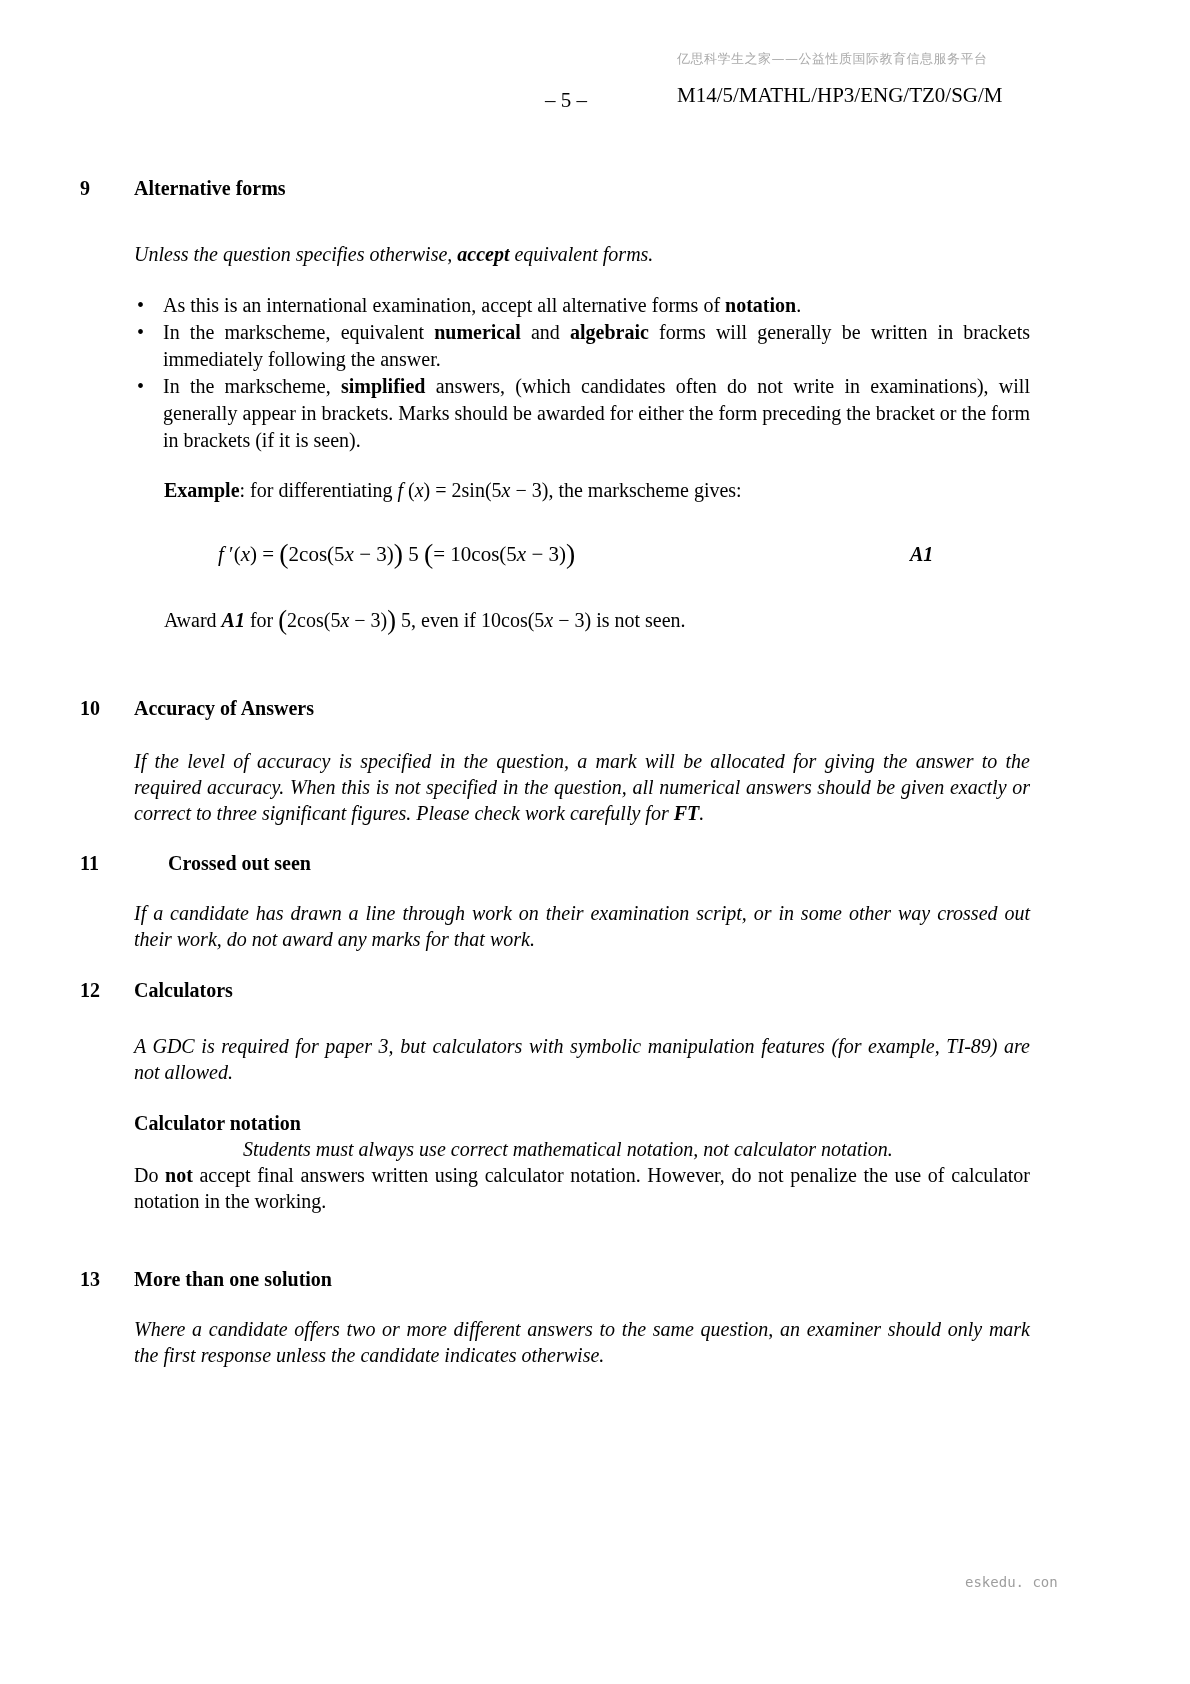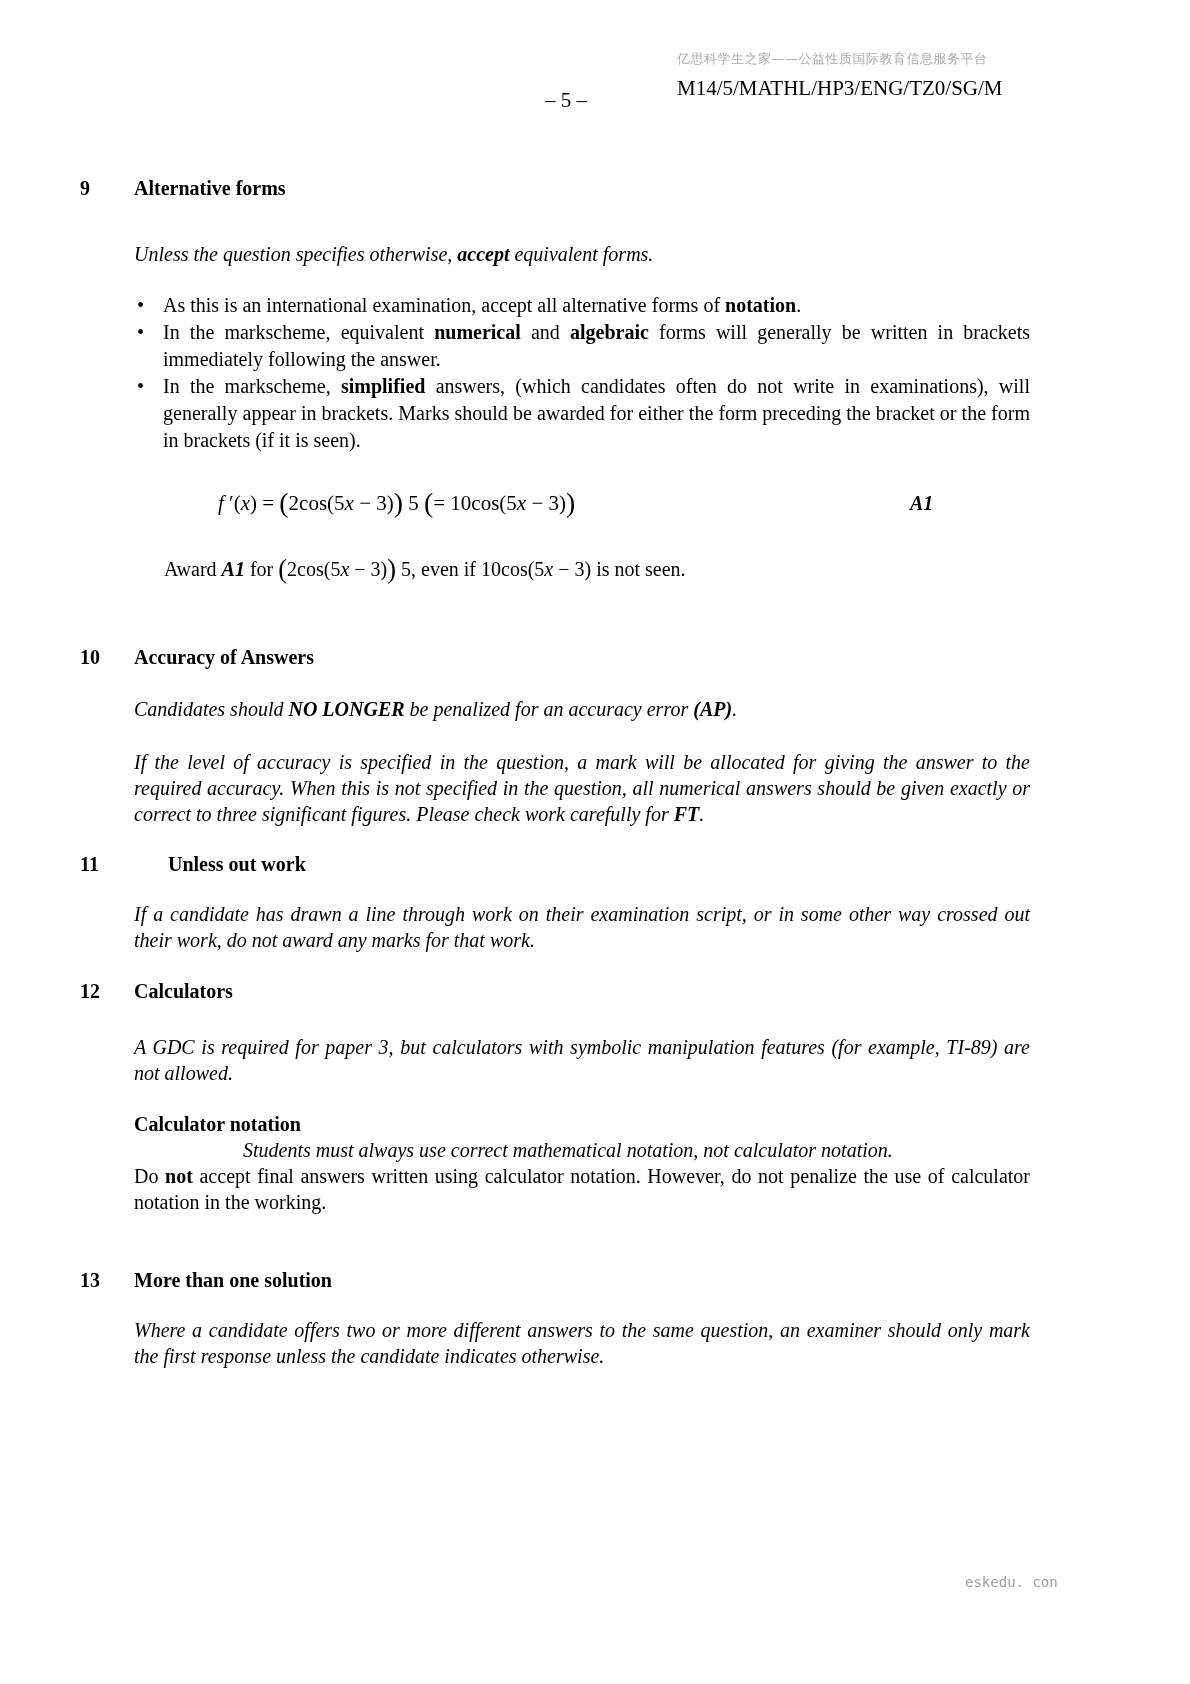--- a/index.html
+++ b/index.html
@@ -26,21 +26,21 @@
     white-space: nowrap;
   }
   .page-num {
     position: absolute;
     top: 88px;
     left: 545px;
     font-size: 21px;
   }
   .doc-code {
     position: absolute;
-    top: 76px;
+    top: 83px;
     left: 677px;
     font-size: 21px;
     white-space: nowrap;
     text-align: center;
   }
   
   main {
     position: absolute;
     top: 175px;
     left: 80px;
@@ -133,40 +133,40 @@
         </div>
         <div class="bullet-row">
           <span class="bullet-marker">•</span>
           <div class="bullet-text justify"><span class="run-r">In the markscheme, equivalent </span><span class="run-b">numerical</span><span class="run-r"> and </span><span class="run-b">algebraic</span><span class="run-r"> forms will generally be written in brackets immediately following the answer.</span></div>
         </div>
         <div class="bullet-row">
           <span class="bullet-marker">•</span>
           <div class="bullet-text justify"><span class="run-r">In the markscheme, </span><span class="run-b">simplified</span><span class="run-r"> answers, (which candidates often do not write in examinations), will generally appear in brackets.  Marks should be awarded for either the form preceding the bracket or the form in brackets (if it is seen).</span></div>
         </div>
       </div>
+      <div class="example-line"><span class="run-b">Example</span><span class="run-r">: for differentiating  </span><span class="run-mi">f</span><span class="run-m"> (</span><span class="run-mi">x</span><span class="run-m">) = 2sin(5</span><span class="run-mi">x</span><span class="run-m"> − 3)</span><span class="run-r">, the markscheme gives:</span></div>
       <div class="formula-row">
         <span class="formula"><span class="run-mi">f</span><span class="run-m"> ′(</span><span class="run-mi">x</span><span class="run-m">) = </span><span class="run-mbig">(</span><span class="run-m">2cos(5</span><span class="run-mi">x</span><span class="run-m"> − 3)</span><span class="run-mbig">)</span><span class="run-m"> 5   </span><span class="run-mbig">(</span><span class="run-m">= 10cos(5</span><span class="run-mi">x</span><span class="run-m"> − 3)</span><span class="run-mbig">)</span></span>
         <span class="marks">A1</span>
       </div>
       <div class="award-line"><span class="run-r">Award </span><span class="run-bi">A1</span><span class="run-r"> for </span><span class="run-mbig">(</span><span class="run-m">2cos(5</span><span class="run-mi">x</span><span class="run-m"> − 3)</span><span class="run-mbig">)</span><span class="run-m"> 5</span><span class="run-r">, even if </span><span class="run-m">10cos(5</span><span class="run-mi">x</span><span class="run-m"> − 3)</span><span class="run-r"> is not seen.</span></div>
     </section>
 
     <section class="sec-10">
       <div class="sec-head">
         <span class="sec-num">10</span>
         <span class="sec-title">Accuracy of Answers</span>
       </div>
-      <p class="p1"><span class="run-i">Candidates should </span><span class="run-bi">NO LONGER</span><span class="run-i"> be penalized for an accuracy error </span><span class="run-bi">(AP)</span><span class="run-i">.</span></p>
       <p class="p2 justify"><span class="run-i">If the level of accuracy is specified in the question, a mark will be allocated for giving the answer to the required accuracy.  When this is not specified in the question, all numerical answers should be given exactly or correct to three significant figures.  Please check work carefully for </span><span class="run-bi">FT</span><span class="run-i">.</span></p>
     </section>
 
     <section class="sec-11">
       <div class="sec-head">
         <span class="sec-num">11</span>
-        <span class="sec-title">Unless out work</span>
+        <span class="sec-title">Crossed out seen</span>
       </div>
       <p class="p1 justify"><span class="run-i">If a candidate has drawn a line through work on their examination script, or in some other way crossed out their work, do not award any marks for that work.</span></p>
     </section>
 
     <section class="sec-12">
       <div class="sec-head">
         <span class="sec-num">12</span>
         <span class="sec-title">Calculators</span>
       </div>
       <p class="p1 justify"><span class="run-i">A GDC is required for paper 3, but calculators with symbolic manipulation features (for example, TI-89) are not allowed.</span></p>

